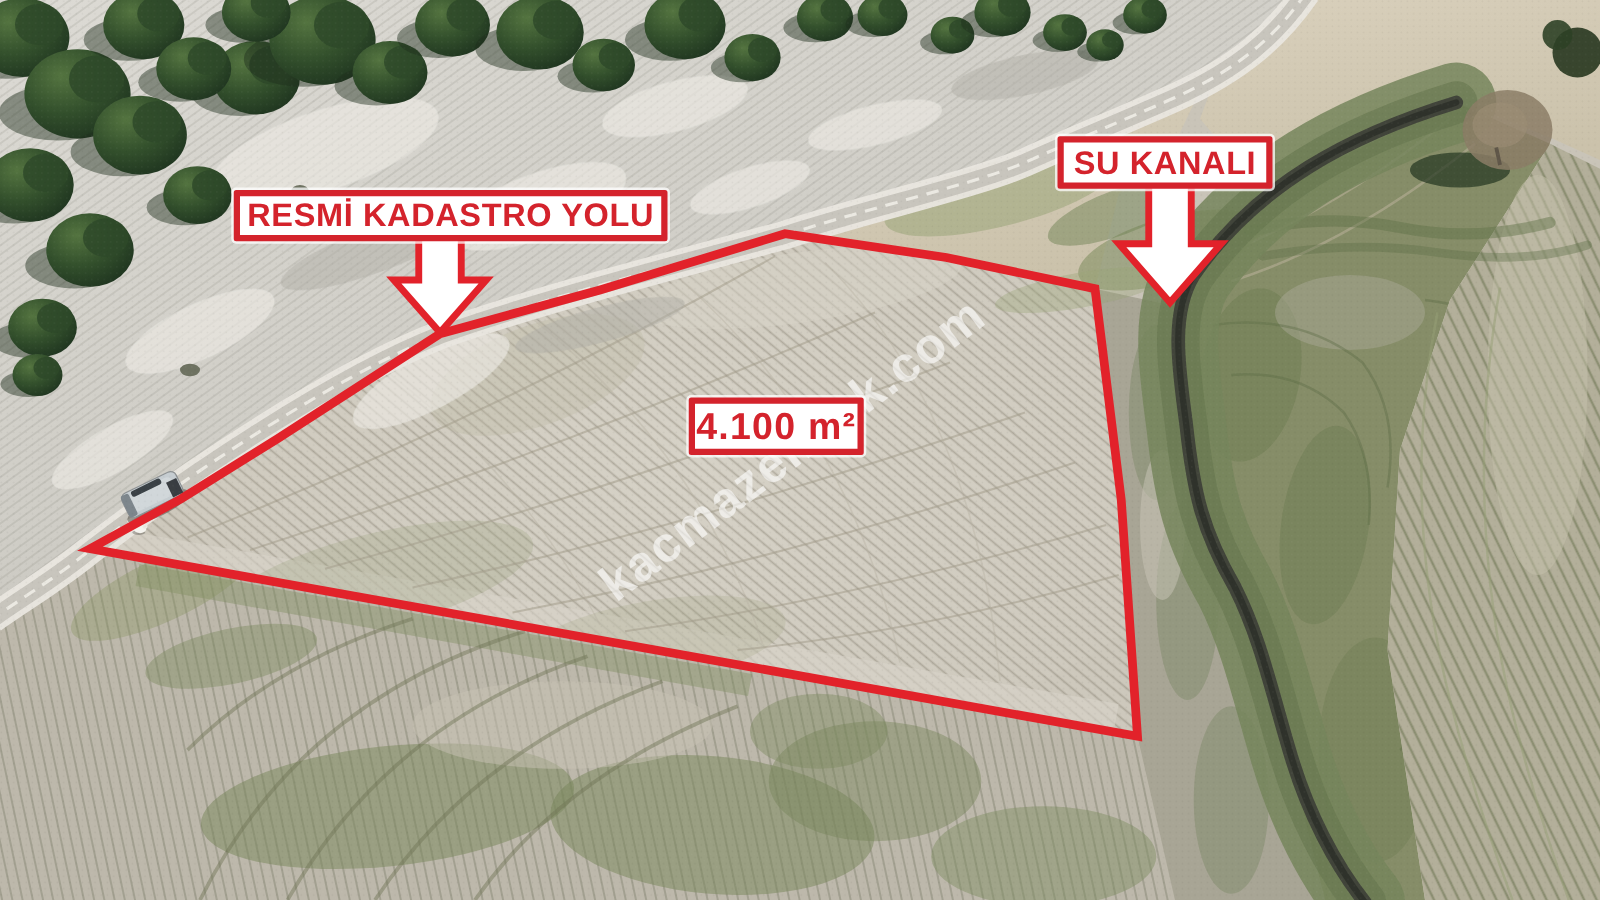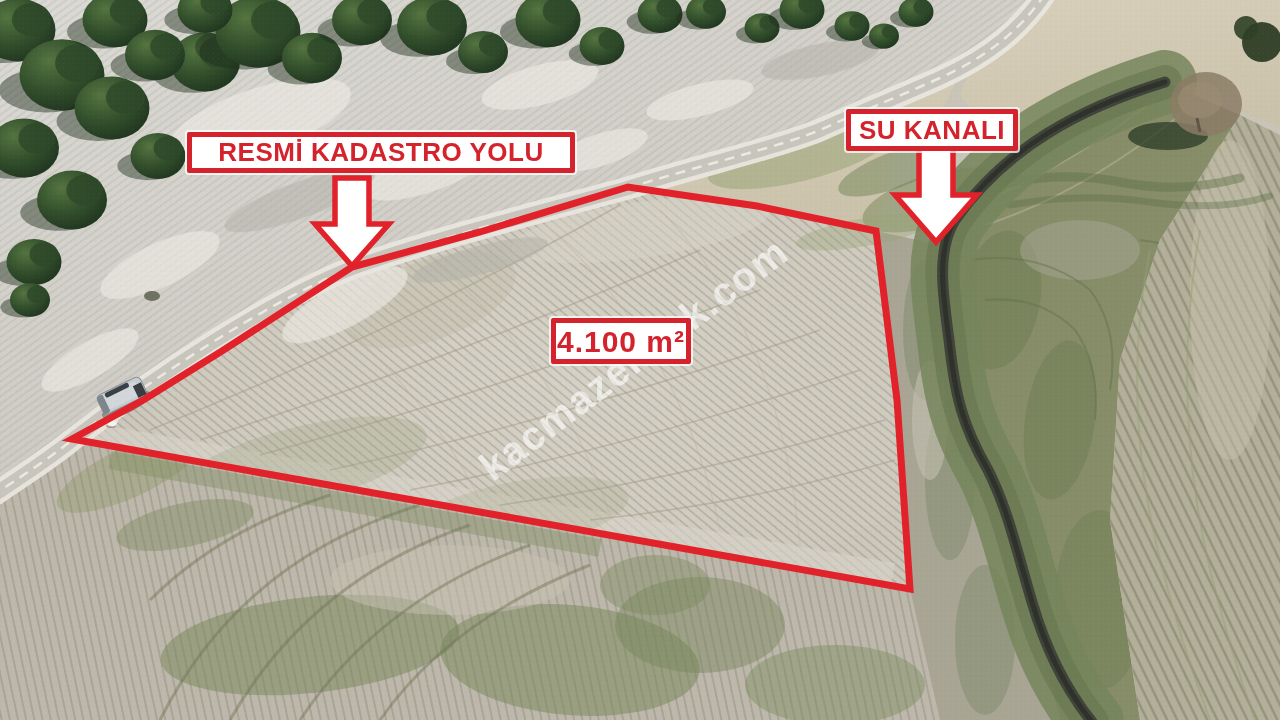--- a/index.html
+++ b/index.html
@@ -11,21 +11,21 @@
   svg text{font-family:"Liberation Sans","DejaVu Sans",sans-serif;}
   .label-box{
     position:absolute;display:flex;align-items:flex-end;justify-content:center;
     background:var(--label-bg,#fff);
     border:5px solid var(--red,#d4232c);
     color:var(--red,#d4232c);
     font-weight:bold;white-space:nowrap;letter-spacing:.5px;
     box-shadow:0 0 0 2px rgba(255,255,255,.75);
     border-radius:2px;box-sizing:border-box;
   }
-  #lb-road{left:187px;top:132px;width:388px;height:41px;font-size:26px;}
+  #lb-road{left:187px;top:152px;width:347px;height:41px;font-size:26px;}
   #lb-canal{left:846px;top:109px;width:172px;height:42px;font-size:26px;}
   #lb-area{left:551px;top:318px;width:140px;height:46px;font-size:30px;letter-spacing:1px;}
 </style>
 </head>
 <body>
 
 <div class="stage">
 
 <svg class="scene" width="1280" height="720" viewBox="0 0 1280 720">
   <defs>

